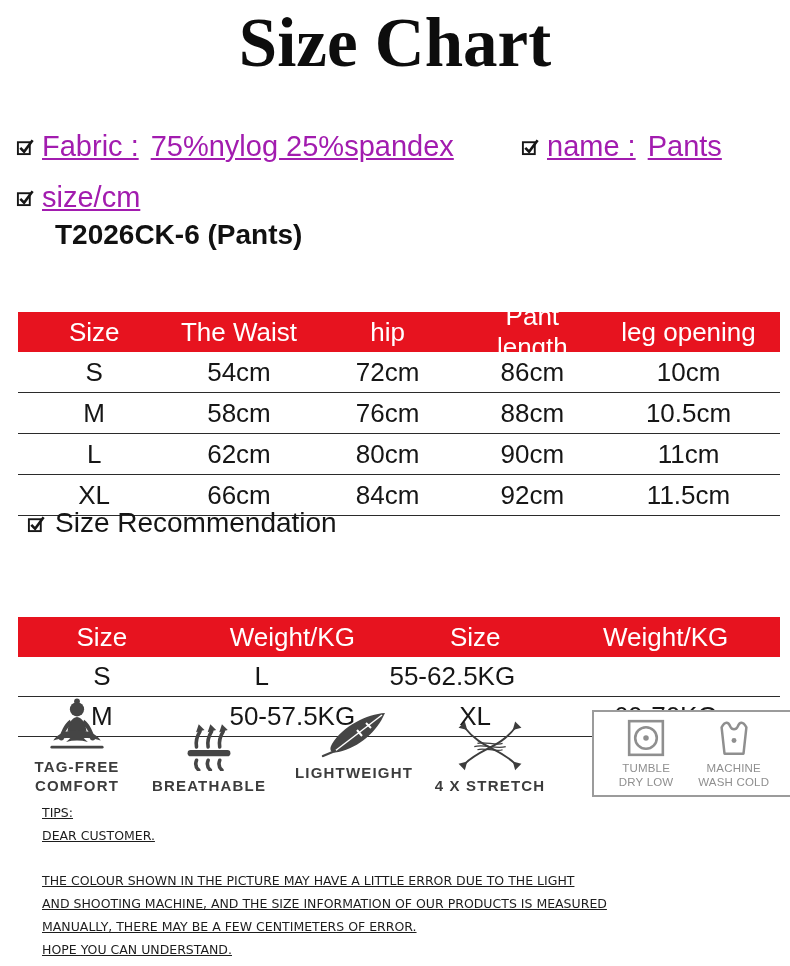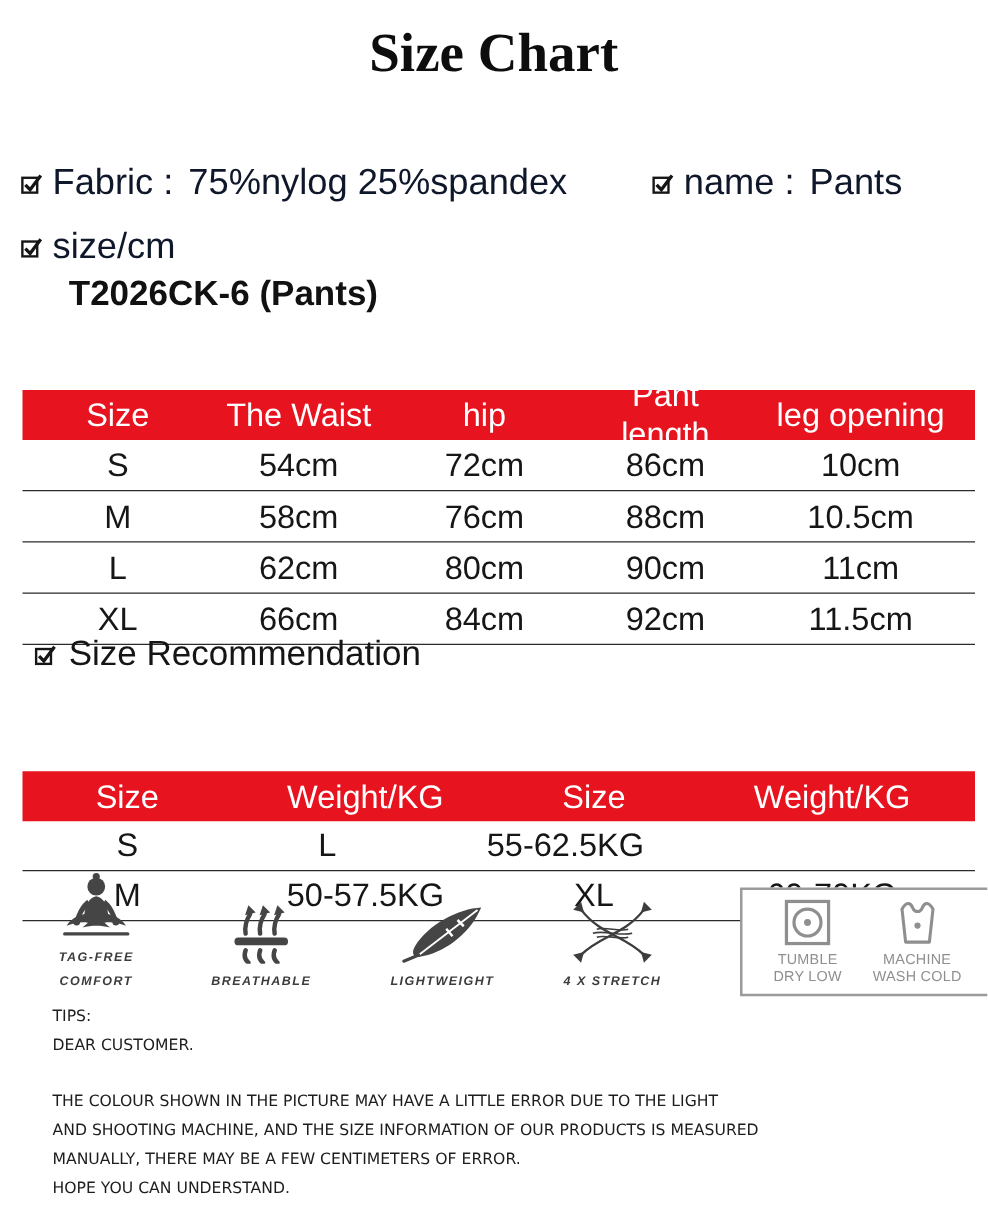--- a/index.html
+++ b/index.html
@@ -1,22 +1,22 @@
 <!DOCTYPE html>
 <html style="--red: #e7131f;"><head>
 <meta charset="utf-8">
 <style>
   html,body{margin:0;padding:0;background:#ffffff;}
   .page{position:relative;width:790px;height:966px;background:#fff;overflow:hidden;
         font-family:"Liberation Sans",sans-serif;color:#111;}
 
   .title{position:absolute;top:12px;left:0;width:100%;margin:0;text-align:center;
-         font-family:"Liberation Serif",serif;font-weight:700;font-size:44px;line-height:62px;color:#0d0d0d;}
-
-  .info-row{position:absolute;display:flex;align-items:center;height:34px;font-size:29px;color:#0f172a;}
+         font-family:"Liberation Serif",serif;font-weight:700;font-size:69px;line-height:62px;color:#0d0d0d;}
+
+  .info-row{position:absolute;display:flex;align-items:center;height:34px;font-size:29px;color:#a21caf;text-decoration:underline;}
   .fabric-row{left:16px;top:129px;}
   .name-row{left:521px;top:129px;}
   .size-row{left:16px;top:180px;}
   .lbl{margin-right:12px;white-space:pre;}
   .val{white-space:pre;}
   .cb{flex:none;margin-right:7px;display:block;}
 
   .model{position:absolute;left:55px;top:219px;font-size:28px;font-weight:700;color:#111;}
 
   .table{position:absolute;left:18px;width:762px;}
@@ -32,37 +32,37 @@
   .t2 .c0{width:22%}.t2 .c1{width:28%}.t2 .c2{width:20%}.t2 .c3{width:30%}
 
   .rec-heading{position:absolute;left:27px;top:506px;display:flex;align-items:center;
                height:34px;font-size:28px;color:#151515;}
   .rec-heading .cb{margin-right:9px;}
 
   .feature{position:absolute;top:697px;height:98px;display:flex;flex-direction:column;
            align-items:center;justify-content:flex-end;color:#454545;}
   .f1{left:18px;width:118px;}
   .f2{left:153px;width:112px;}
-  .f3{left:291px;width:126px;}
+  .f3{left:291px;width:126px;justify-content:center;}
   .f4{left:424px;width:132px;}
   .feature svg{display:block;margin-bottom:5px;}
-  .flabel{font-size:10px;font-weight:700;letter-spacing:1.2px;line-height:19px;
-          color:#3c3c3c;text-align:center;white-space:pre;font-style:italic;}
+  .flabel{font-size:15px;font-weight:700;letter-spacing:1.2px;line-height:19px;
+          color:#3c3c3c;text-align:center;white-space:pre;}
   .flabel:empty{display:none;}
 
   .care-box{position:absolute;left:592px;top:710px;width:204px;height:87px;box-sizing:border-box;
             border:2px solid #9b9b9b;display:flex;align-items:center;justify-content:space-evenly;
             color:#8f8f8f;background:#fff;}
   .care-item{display:flex;flex-direction:column;align-items:center;}
   .care-item svg{display:block;margin-bottom:4px;}
   .clabel{font-size:11.5px;line-height:14px;letter-spacing:0.2px;color:#8f8f8f;
           text-align:center;white-space:pre;}
 
   .tips{position:absolute;left:42px;top:801px;font-family:"DejaVu Sans",sans-serif;
-        font-size:12.5px;line-height:23px;color:#1d1d1d;}
+        font-size:12.5px;line-height:23px;color:#1d1d1d;text-decoration:underline;}
   .tips-gap{height:22px;}
   .tips div{white-space:pre;}
 </style>
 </head>
 <body>
 
 <div class="page">
 
   <h1 class="title">Size Chart</h1>
 

